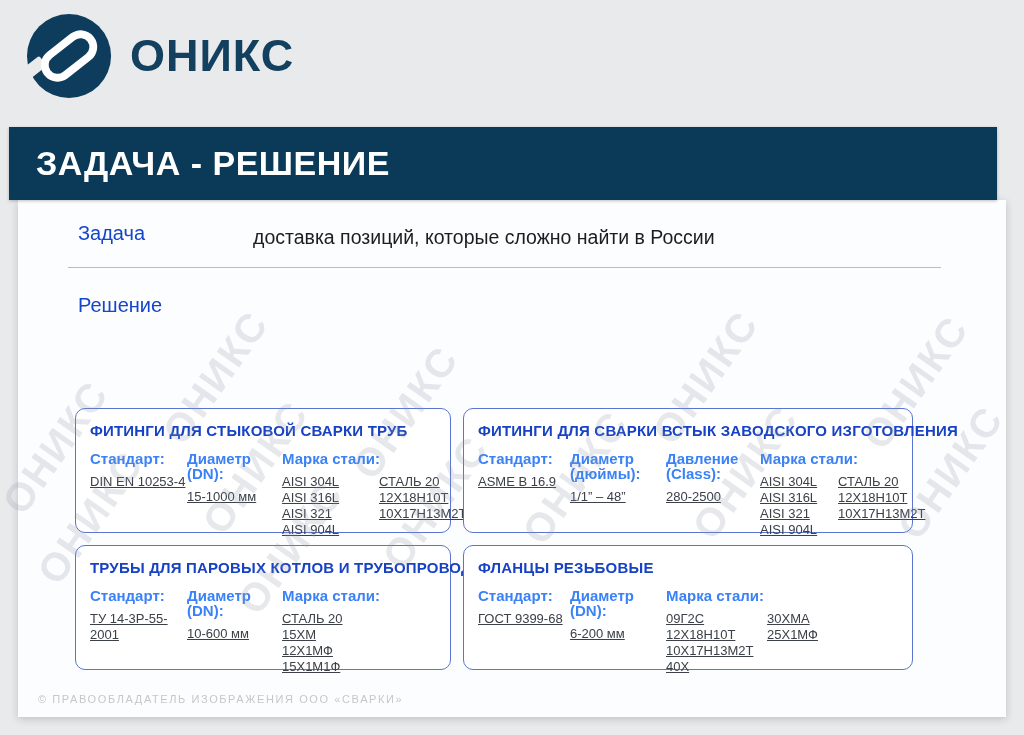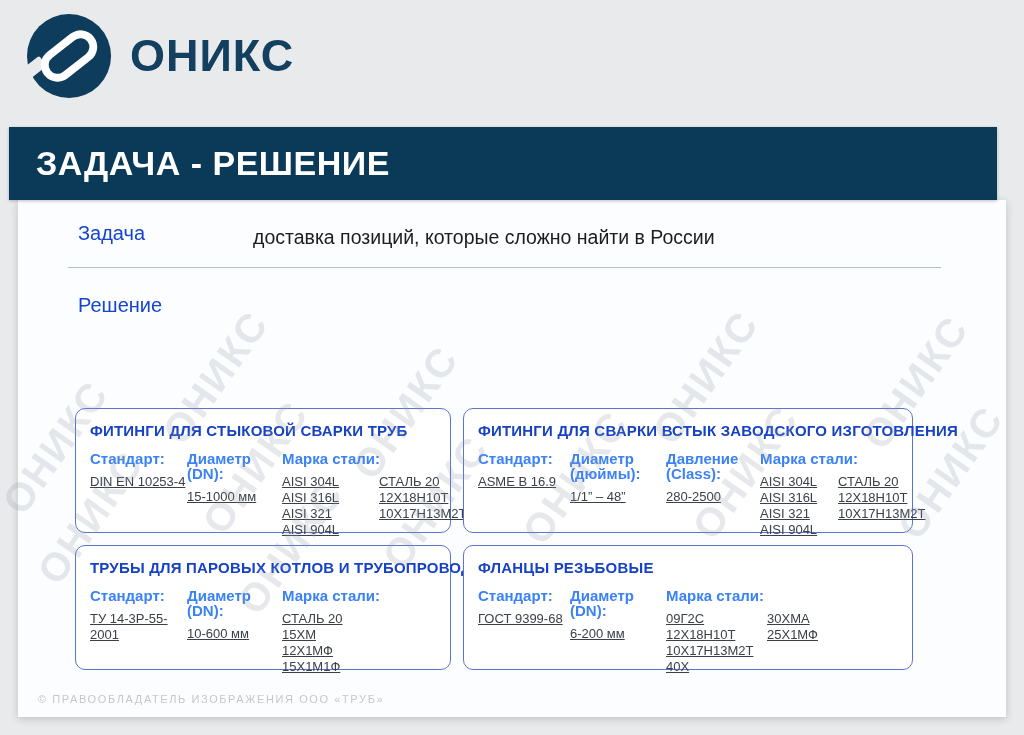--- a/index.html
+++ b/index.html
@@ -188,21 +188,21 @@
 12Х18Н10Т
 10Х17Н13М2Т
 40Х</div>
           <div class="col-value">30ХМА
 25Х1МФ</div>
         </div>
       </div>
     </div>
   </div>
 
-  <div class="footer">© ПРАВООБЛАДАТЕЛЬ ИЗОБРАЖЕНИЯ ООО «ТРУБ»</div>
+  <div class="footer">© ПРАВООБЛАДАТЕЛЬ ИЗОБРАЖЕНИЯ ООО «СВАРКИ»</div>
 </div>
 
 <div class="wm" style="left:-20px;top:425px">ОНИКС</div>
 <div class="wm" style="left:15px;top:495px">ОНИКС</div>
 <div class="wm" style="left:140px;top:355px">ОНИКС</div>
 <div class="wm" style="left:180px;top:445px">ОНИКС</div>
 <div class="wm" style="left:215px;top:525px">ОНИКС</div>
 <div class="wm" style="left:330px;top:390px">ОНИКС</div>
 <div class="wm" style="left:360px;top:480px">ОНИКС</div>
 <div class="wm" style="left:500px;top:455px">ОНИКС</div>

